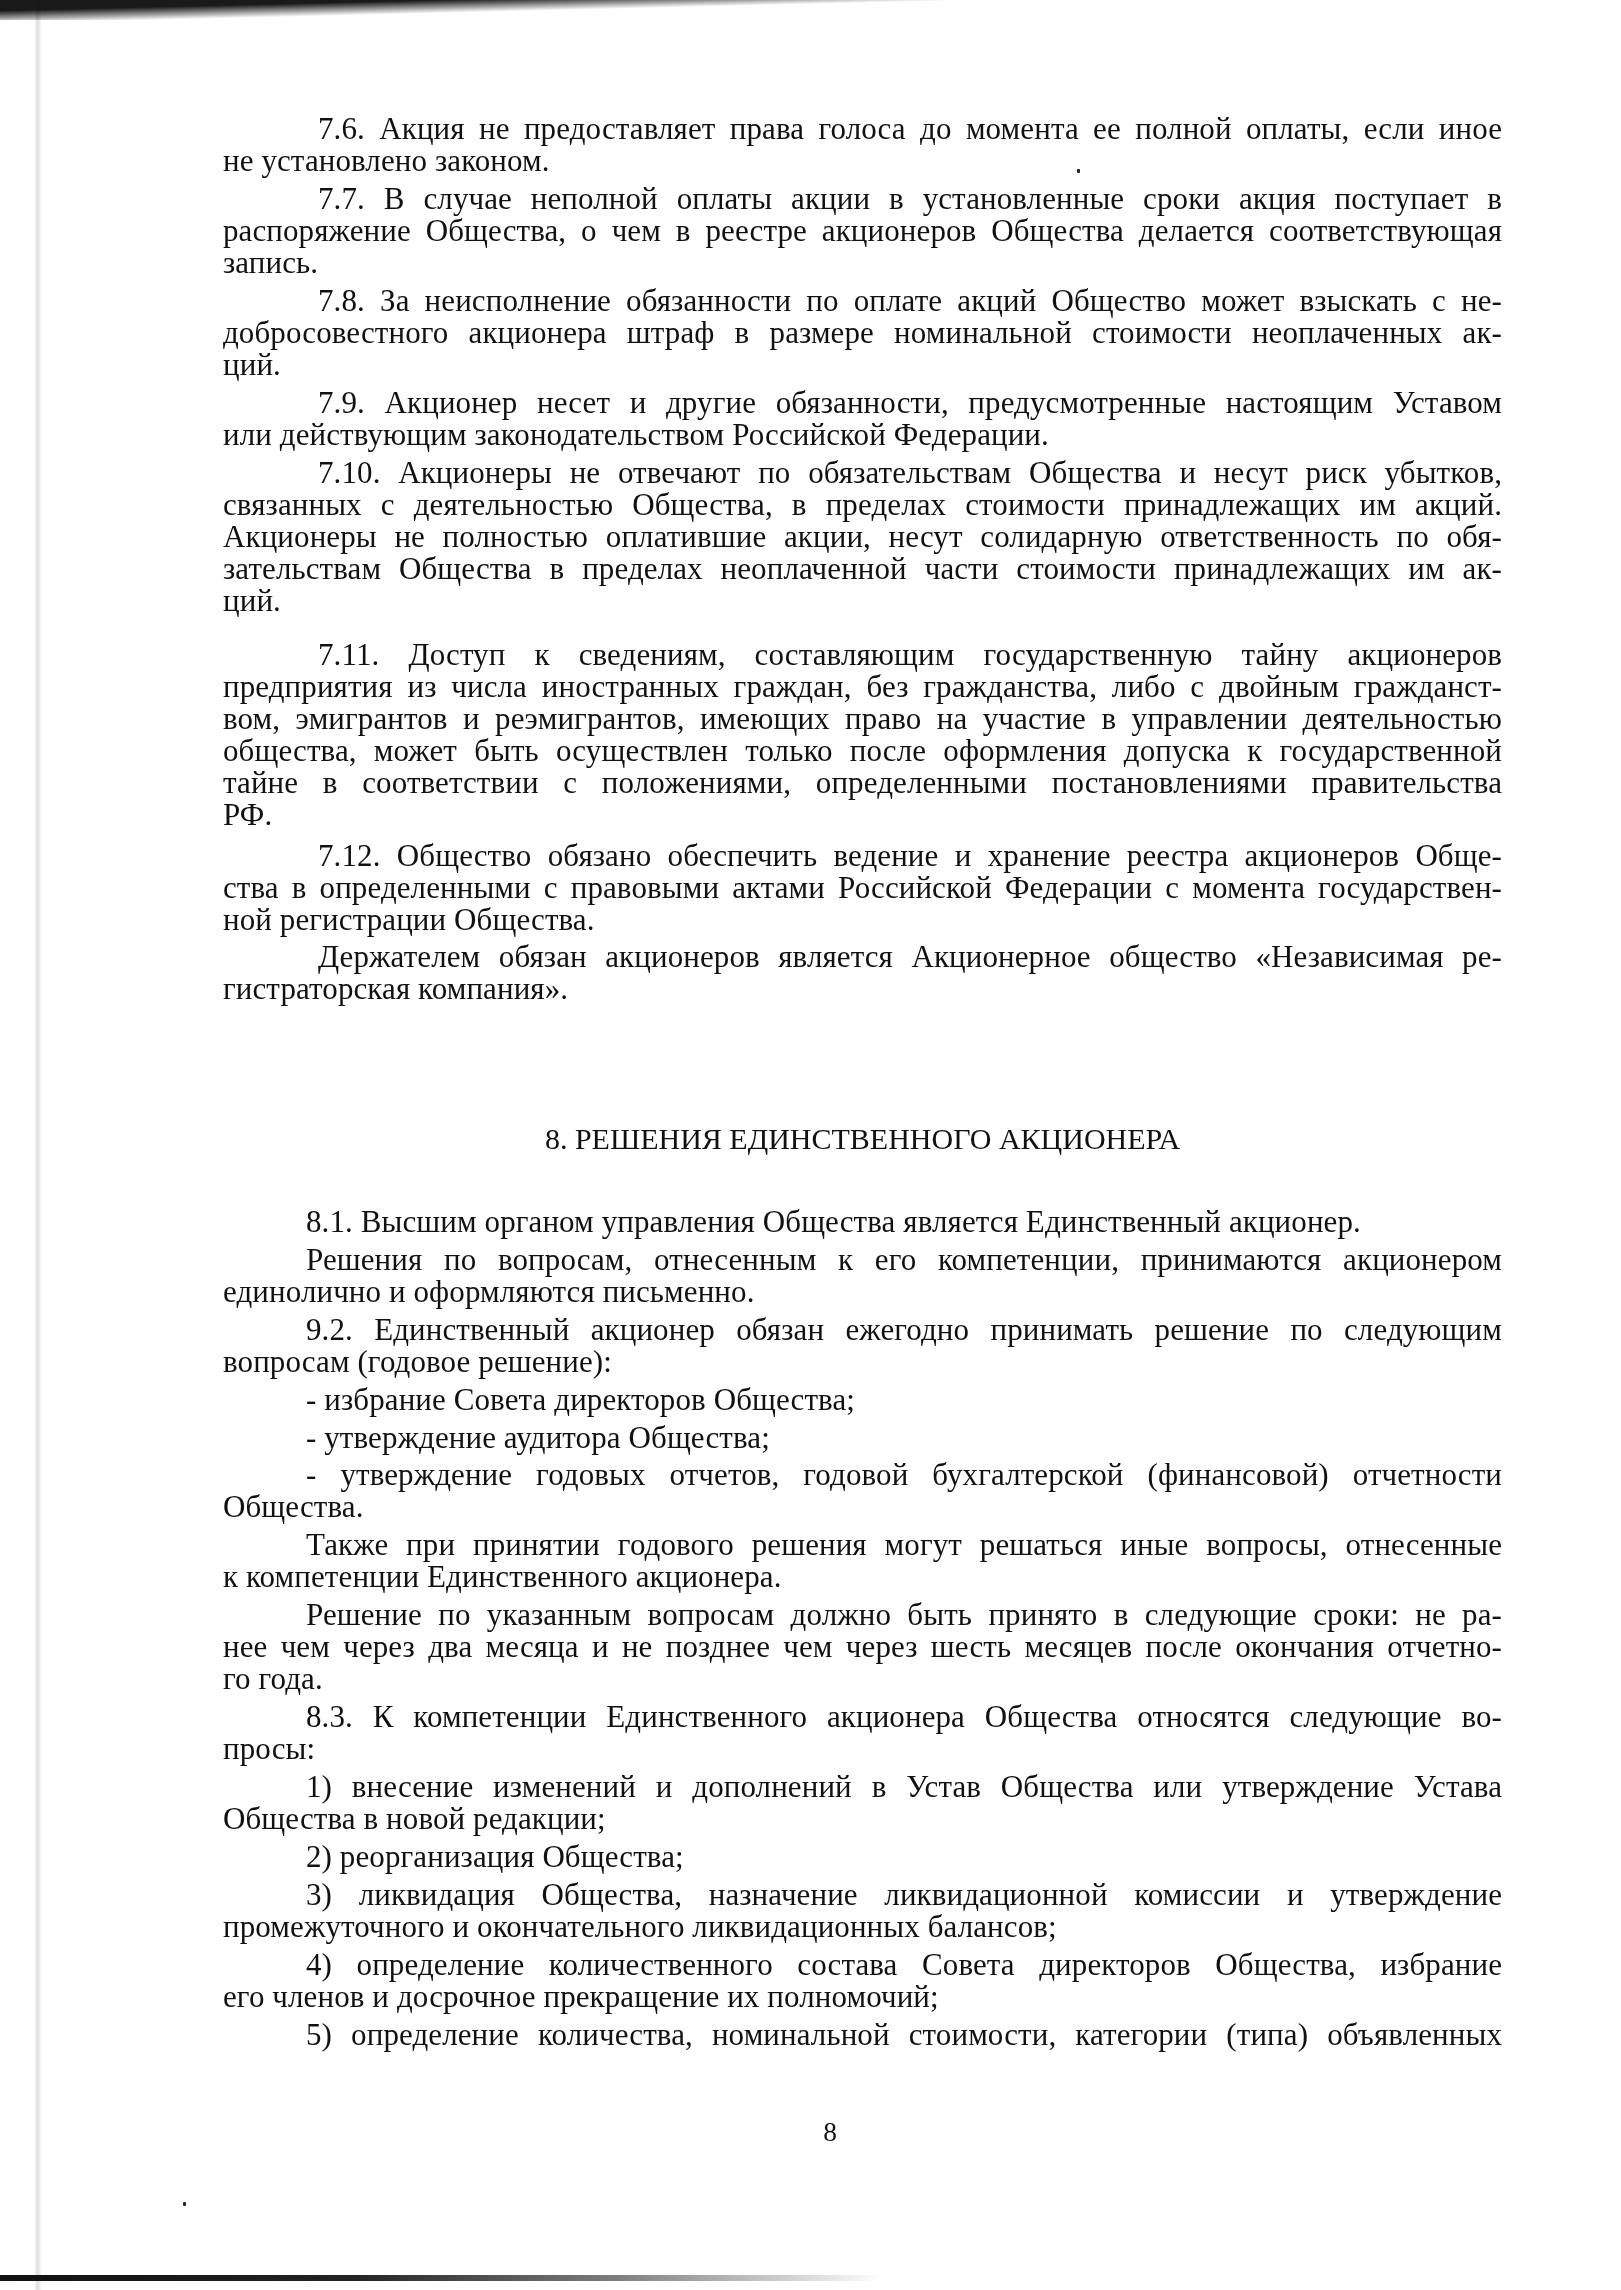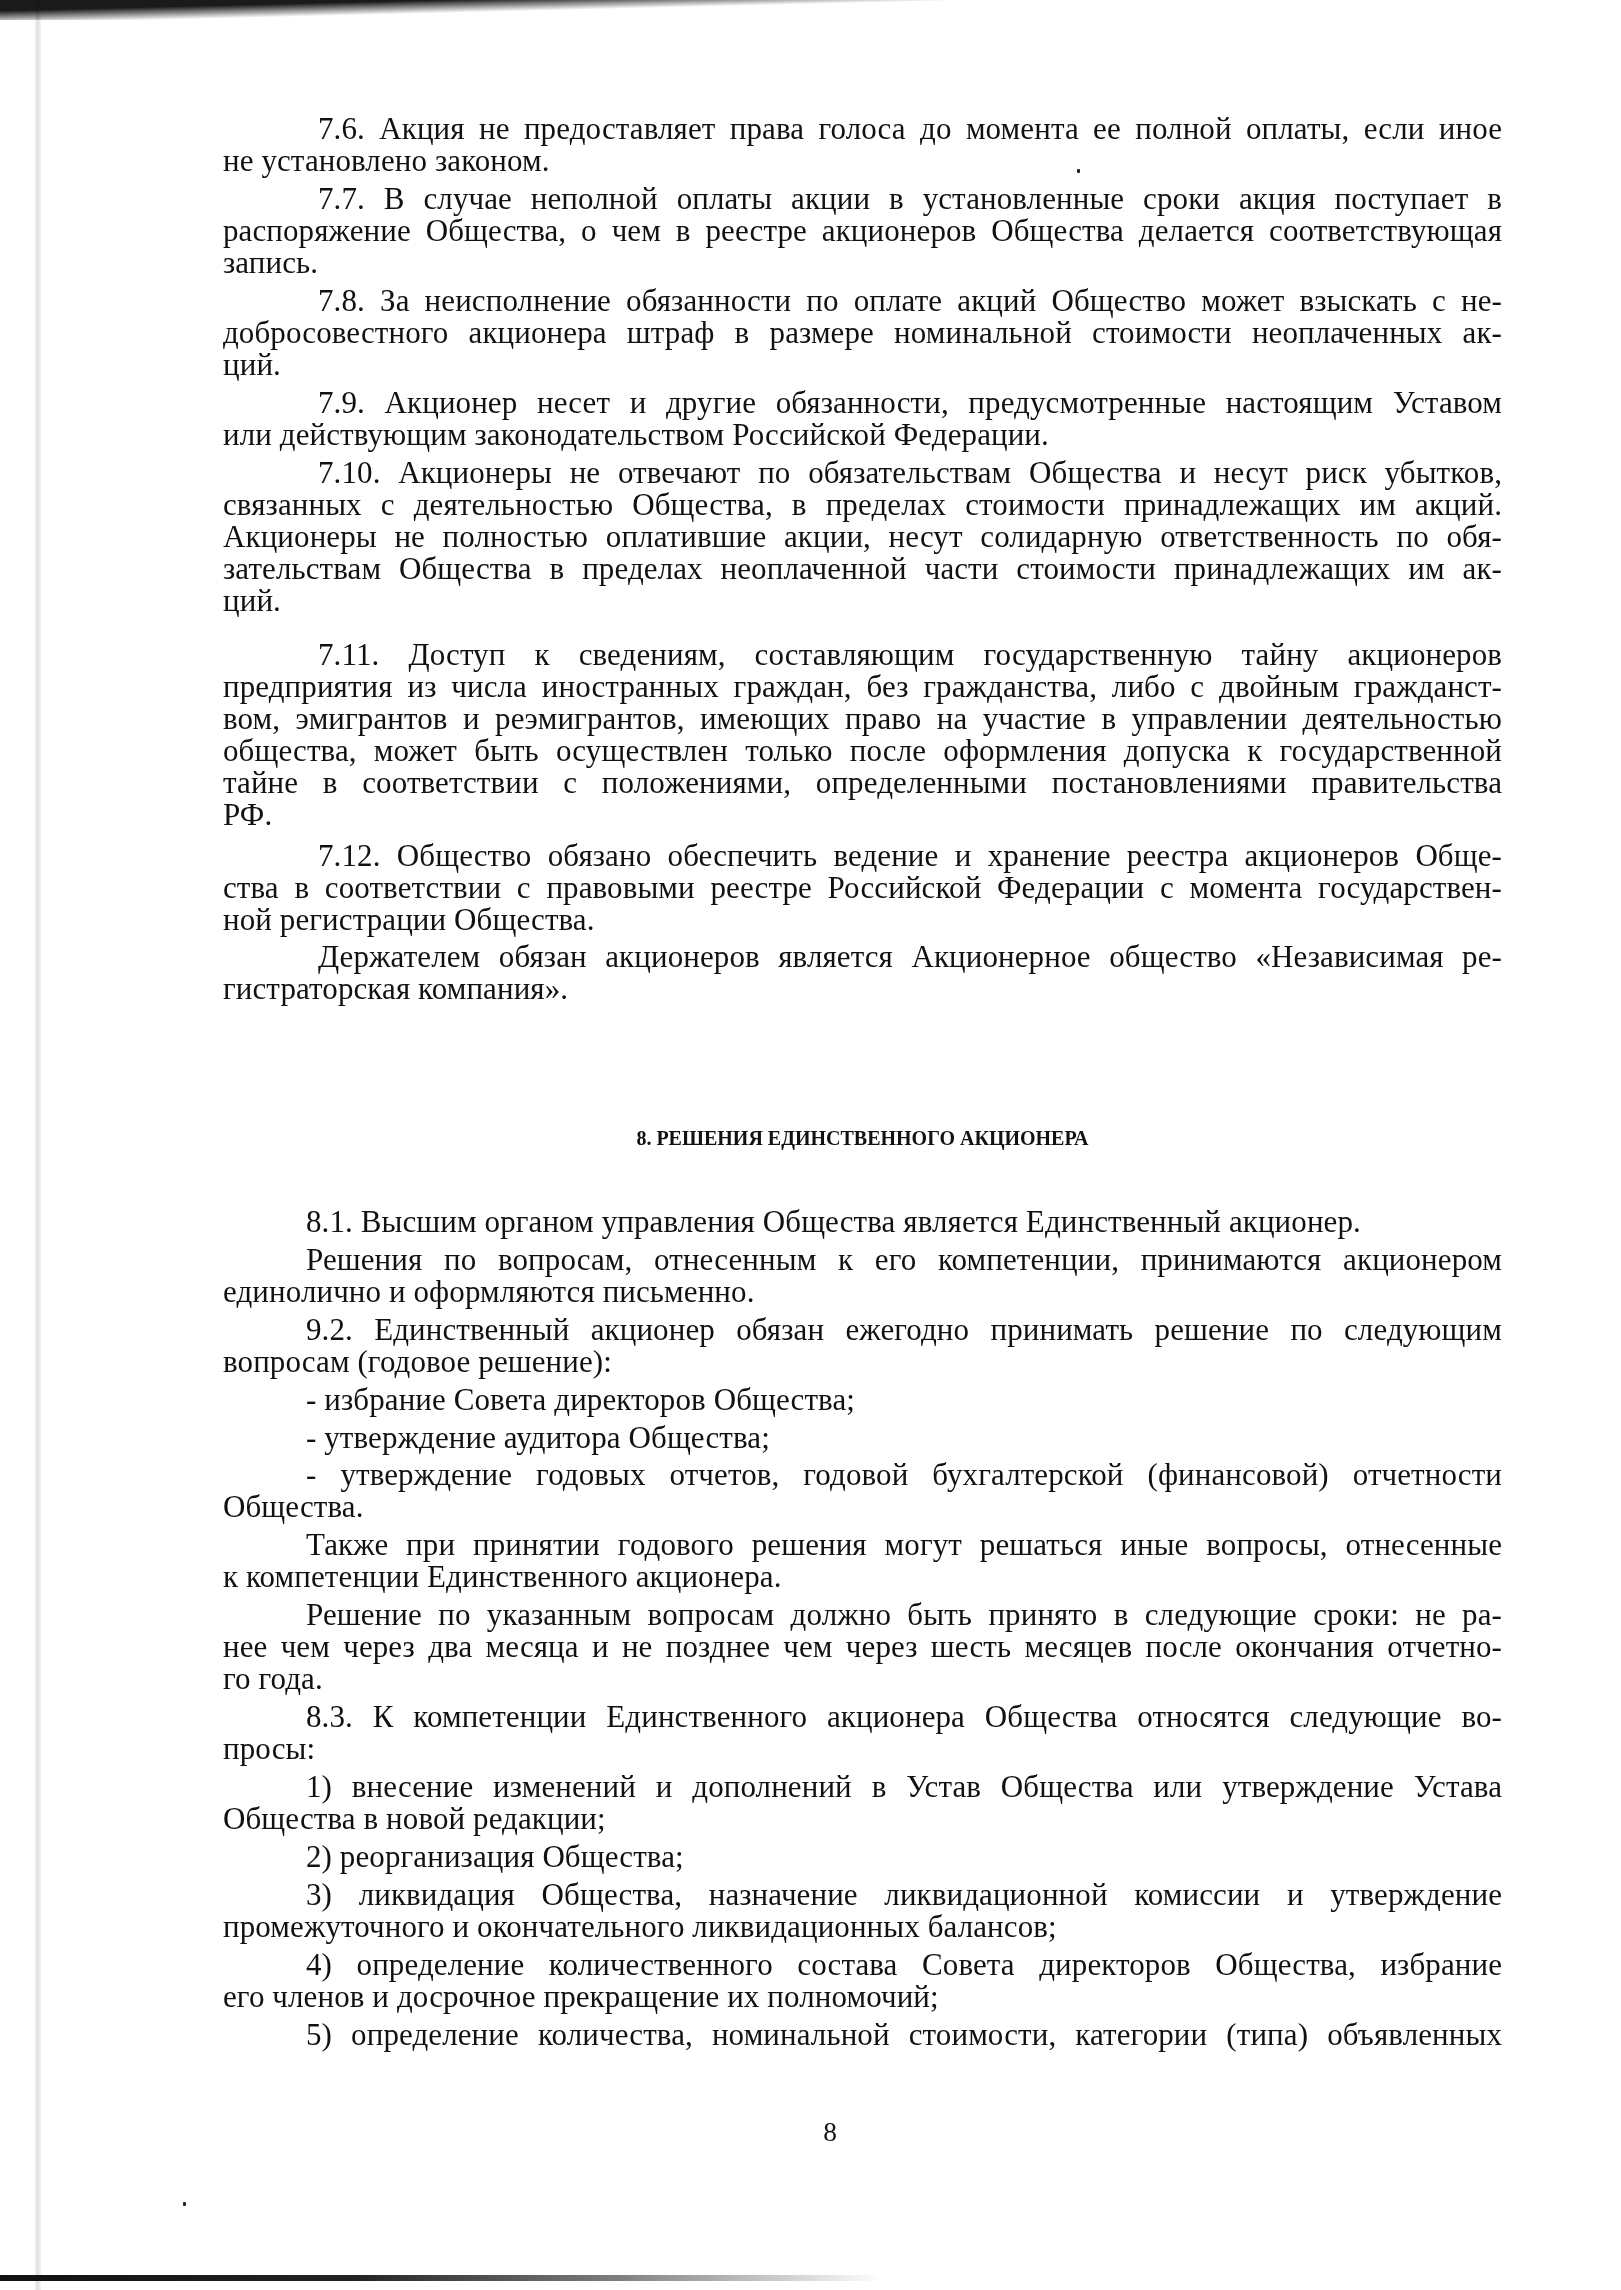--- a/index.html
+++ b/index.html
@@ -65,22 +65,22 @@
   }
   .para {
     margin-bottom: 5.9px;
   }
   .heading {
     position: absolute;
     left: 223px;
     width: 1279px;
     top: 1121px;
     text-align: center;
-    font-weight: bold;
-    font-size: 20px;
+    font-weight: normal;
+    font-size: 30px;
     line-height: 35px;
   }
   .page-number {
     position: absolute;
     top: 2117px;
     left: 0;
     width: 1621px;
     text-align: center;
     font-size: 27.4px;
     padding-left: 39px;
@@ -132,21 +132,21 @@
     <div class="line indent">7.11. Доступ к сведениям, составляющим государственную тайну акционеров</div>
     <div class="line">предприятия из числа иностранных граждан, без гражданства, либо с двойным гражданст-</div>
     <div class="line">вом, эмигрантов и реэмигрантов, имеющих право на участие в управлении деятельностью</div>
     <div class="line">общества, может быть осуществлен только после оформления допуска к государственной</div>
     <div class="line">тайне в соответствии с положениями, определенными постановлениями правительства</div>
     <div class="line last">РФ.</div>
   </div>
 
   <div class="para" style="margin-top:9px;">
     <div class="line indent">7.12. Общество обязано обеспечить ведение и хранение реестра акционеров Обще-</div>
-    <div class="line">ства в соответствии с правовыми реестре Российской Федерации с момента государствен-</div>
+    <div class="line">ства в определенными с правовыми актами Российской Федерации с момента государствен-</div>
     <div class="line last">ной регистрации Общества.</div>
   </div>
 
   <div class="para">
     <div class="line indent">Держателем обязан акционеров является Акционерное общество «Независимая ре-</div>
     <div class="line last">гистраторская компания».</div>
   </div>
 </div>
 
 <div class="heading">8. РЕШЕНИЯ ЕДИНСТВЕННОГО АКЦИОНЕРА</div>

